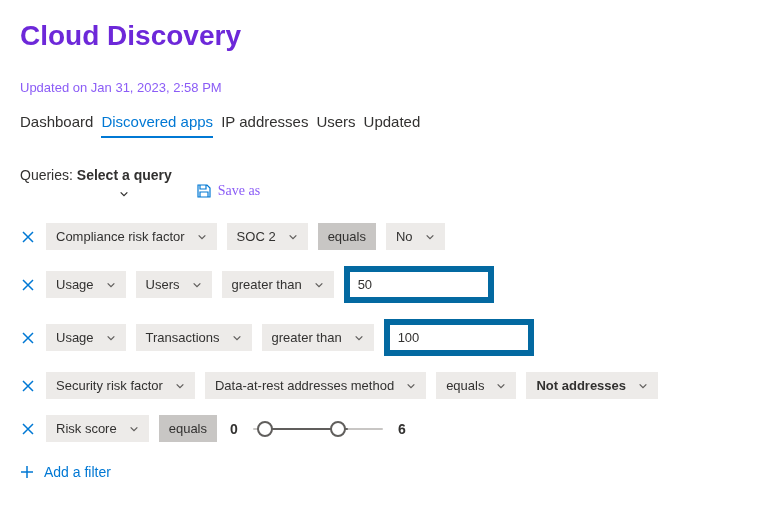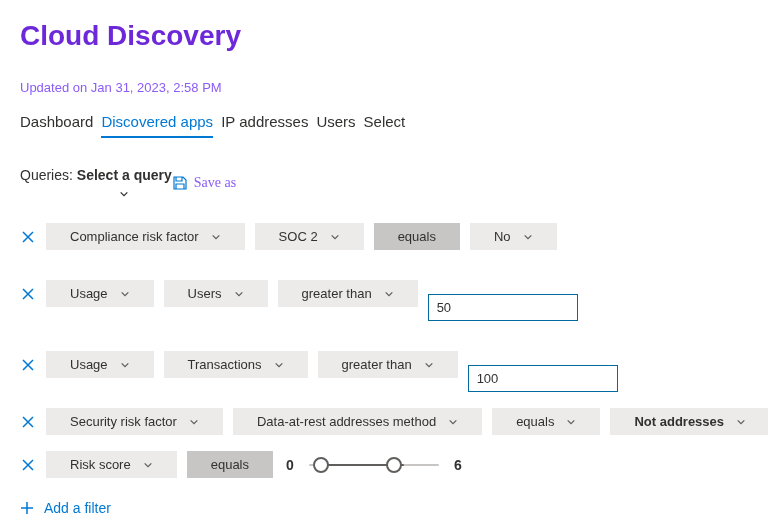--- a/index.html
+++ b/index.html
@@ -34,21 +34,22 @@
       padding-bottom: 6px;
       cursor: pointer;
       border-bottom: 2px solid transparent;
     }
     .tab.active {
       color: #0078d4;
       border-bottom: 2px solid #0078d4;
     }
     .queries-row {
       display: flex;
-      align-items: center;
+      align-items: flex-end;
+      gap: 24px;
       margin-bottom: 24px;
       font-size: 14px;
     }
     .queries-label { color: #323130; }
     .queries-select {
       font-weight: 600;
       cursor: pointer;
       display: inline-flex;
       align-items: center;
       gap: 6px;
@@ -74,46 +75,45 @@
       height: 16px;
       cursor: pointer;
       display: inline-flex;
       align-items: center;
       justify-content: center;
       color: #0078d4;
       flex-shrink: 0;
     }
     .pill {
       background: #edebe9;
-      padding: 6px 24px;
+      padding: 6px 10px;
       display: inline-flex;
       align-items: center;
       gap: 12px;
       font-size: 13px;
       color: #323130;
       cursor: pointer;
       white-space: nowrap;
     }
     .pill.op {
       background: #c8c6c4;
       color: #323130;
     }
     .chevron {
       width: 10px;
       height: 10px;
       display: inline-block;
     }
     .text-input {
-      border: 1px solid #0369a1;
+      border: 6px solid #0369a1;
       padding: 5px 8px;
       font-size: 13px;
       width: 150px;
       color: #323130;
       font-family: inherit;
-      margin-top: 28px;
     }
     .slider-wrap {
       display: flex;
       align-items: center;
       gap: 12px;
     }
     .slider-val {
       font-size: 14px;
       font-weight: 600;
       color: #323130;
@@ -174,21 +174,21 @@
 
 <h1>Cloud Discovery</h1>
 
 <div class="updated">Updated on Jan 31, 2023, 2:58 PM</div>
 
 <div class="tabs">
   <div class="tab">Dashboard</div>
   <div class="tab active">Discovered apps</div>
   <div class="tab">IP addresses</div>
   <div class="tab">Users</div>
-  <div class="tab">Select</div>
+  <div class="tab">Updated</div>
 </div>
 
 <div class="queries-row">
   <span>
     <span class="queries-label">Queries:</span>
     <span class="queries-select">
       <span>Select a query</span>
       <svg class="chevron" viewBox="0 0 12 12">
           <path d="M2 4 L6 8 L10 4" stroke="#323130" stroke-width="1.5" fill="none"></path>
         </svg>

